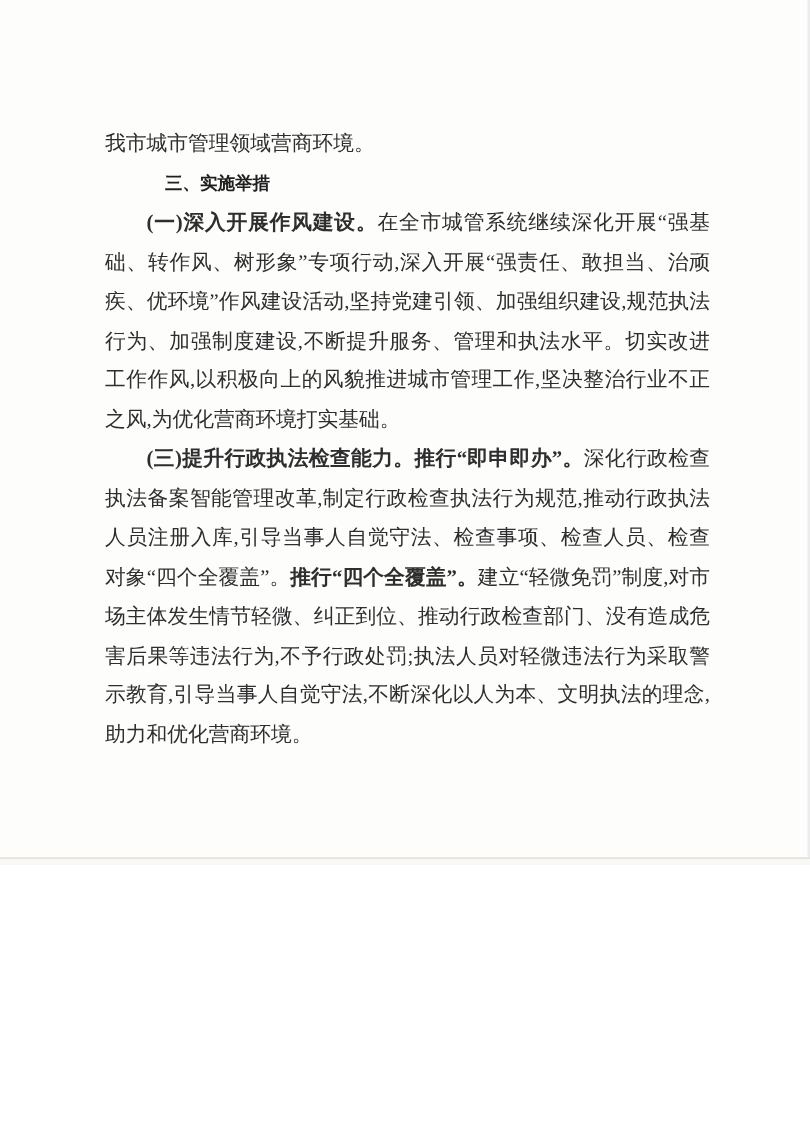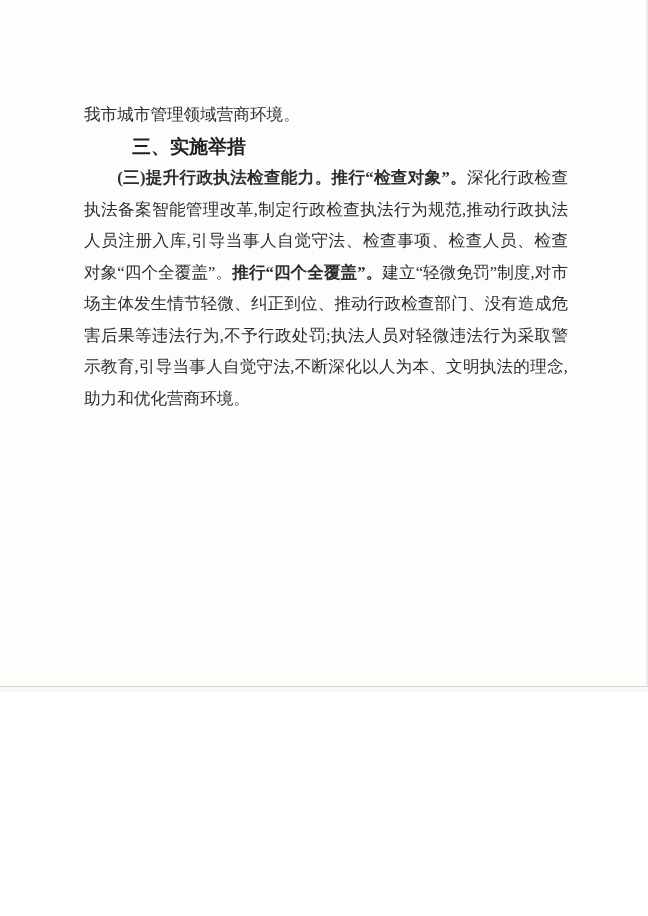--- a/index.html
+++ b/index.html
@@ -25,21 +25,21 @@
     color: var(--text-color, #2e2e2e);
     text-align: justify;
   }
   .cont-line {
     margin: 0;
     text-indent: 0;
   }
   .heading {
     margin: 0;
     padding-left: 48px;
-    font-size: 19px;
+    font-size: 14px;
     line-height: 31.5px;
     font-weight: bold;
     font-family: "Liberation Sans", "DejaVu Sans", sans-serif;
     color: var(--heading-color, #1f1f1f);
     text-align: left;
   }
   .para {
     margin: 0;
     text-indent: 2em;
   }
@@ -74,21 +74,22 @@
   }
 </style>
 </head>
 <body>
 
 <div class="page" style="--page-bg: #fdfdfc; --text-color: #2e2e2e; --heading-color: #1f1f1f; --pagenum-color: #4a4a4a; --edge-line: #ddd9d3; --edge-bottom-bg: #faf8f5; --edge-right-bg: #ececec;">
   <div class="content">
     <p class="cont-line">我市城市管理领域营商环境。</p>
     <h3 class="heading">三、实施举措</h3>
     <div id="paragraphs">
-        <p class="para"><span class="bold">(三)提升行政执法检查能力。推行“检查对象”。</span><span>深化行政检查执法备案智能管理改革,制定行政检查执法行为规范,推动行政执法人员注册入库,引导当事人自觉守法、检查事项、检查人员、检查对象“四个全覆盖”。</span><span class="bold">推行“四个全覆盖”。</span><span>建立“轻微免罚”制度,对市场主体发生情节轻微、纠正到位、推动行政检查部门、没有造成危害后果等违法行为,不予行政处罚;执法人员对轻微违法行为采取警示教育,引导当事人自觉守法,不断深化以人为本、文明执法的理念,助力和优化营商环境。</span></p>
+        <p class="para"><span class="bold">(一)深入开展作风建设。</span><span>在全市城管系统继续深化开展“强基础、转作风、树形象”专项行动,深入开展“强责任、敢担当、治顽疾、优环境”作风建设活动,坚持党建引领、加强组织建设,规范执法行为、加强制度建设,不断提升服务、管理和执法水平。切实改进工作作风,以积极向上的风貌推进城市管理工作,坚决整治行业不正之风,为优化营商环境打实基础。</span></p>
+        <p class="para"><span class="bold">(三)提升行政执法检查能力。推行“即申即办”。</span><span>深化行政检查执法备案智能管理改革,制定行政检查执法行为规范,推动行政执法人员注册入库,引导当事人自觉守法、检查事项、检查人员、检查对象“四个全覆盖”。</span><span class="bold">推行“四个全覆盖”。</span><span>建立“轻微免罚”制度,对市场主体发生情节轻微、纠正到位、推动行政检查部门、没有造成危害后果等违法行为,不予行政处罚;执法人员对轻微违法行为采取警示教育,引导当事人自觉守法,不断深化以人为本、文明执法的理念,助力和优化营商环境。</span></p>
       </div>
   </div>
 
   <div class="page-number">- 3 -</div>
 
   <div class="edge-right"></div>
   <div class="edge-bottom"></div>
 </div>
 
 </body></html>

